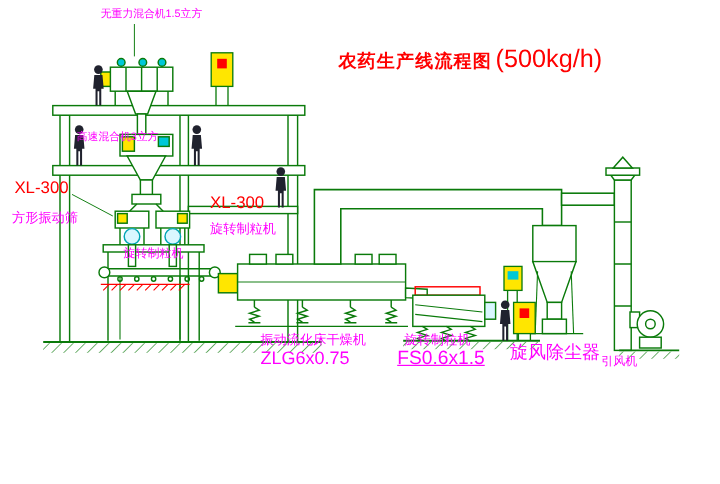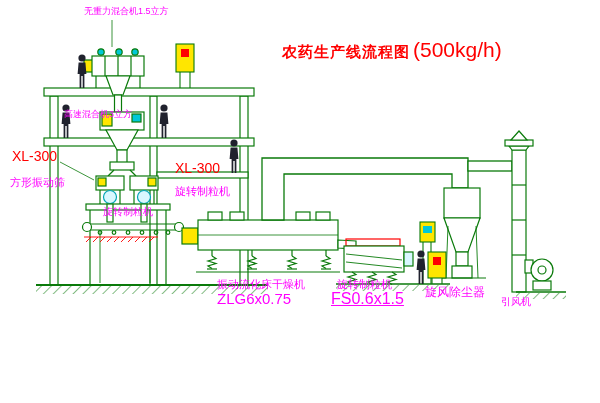--- a/index.html
+++ b/index.html
@@ -221,16 +221,16 @@
   <div class="lbl magenta" style="left:64px; top:110px; font-size:9px;text-align:right;">高速混合机3立方</div>
   <div class="lbl red" style="left:12px; top:149px; font-size:14px;">XL-300</div>
   <div class="lbl magenta" style="left:10px; top:177px; font-size:11px;">方形振动筛</div>
   <div class="lbl red" style="left:175px; top:161px; font-size:14px;">XL-300</div>
   <div class="lbl magenta" style="left:175px; top:186px; font-size:11px;">旋转制粒机</div>
   <div class="lbl magenta" style="left:103px; top:207px; font-size:10px;">旋转制粒机</div>
   <div class="lbl magenta" style="left:217px; top:279px; font-size:11px;">振动流化床干燥机</div>
   <div class="lbl magenta" style="left:217px; top:291px; font-size:15px;">ZLG6x0.75</div>
   <div class="lbl magenta" style="left:337px; top:279px; font-size:11px;">旋转制粒机</div>
   <div class="lbl magenta" style="left:331px; top:291px; font-size:16px;text-decoration:underline;">FS0.6x1.5</div>
-  <div class="lbl magenta" style="left:425px; top:286px; font-size:12px;text-align:right;">旋风除尘器</div>
+  <div class="lbl magenta" style="left:425px; top:286px; font-size:15px;text-align:right;">旋风除尘器</div>
   <div class="lbl magenta" style="left:501px; top:297px; font-size:10px;">引风机</div>
 
 </div>
 
 </body></html>

